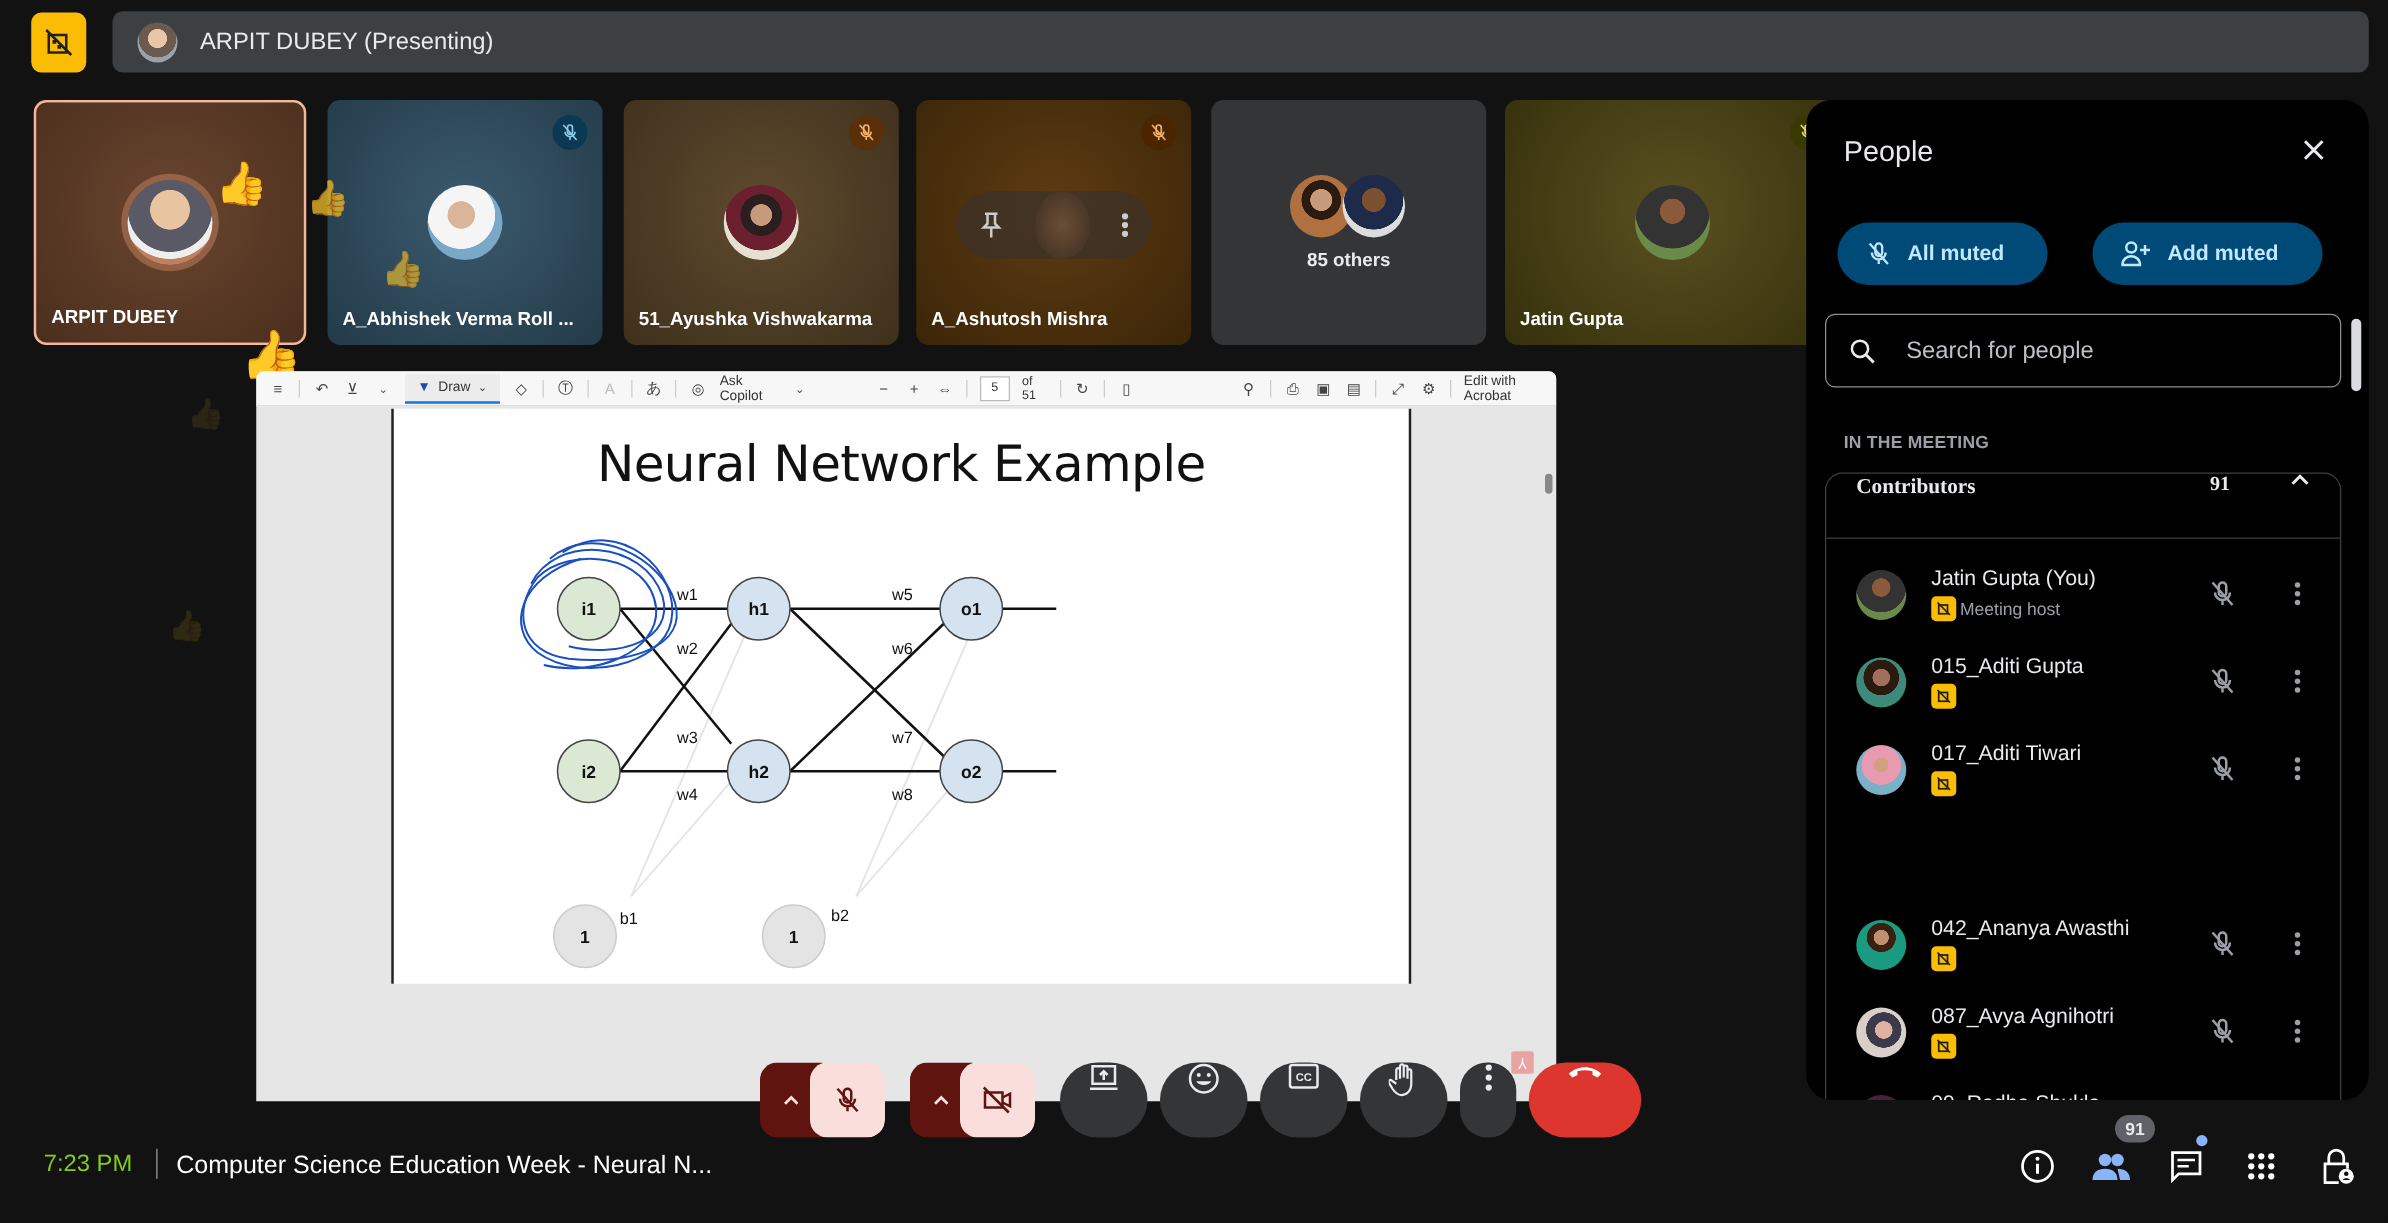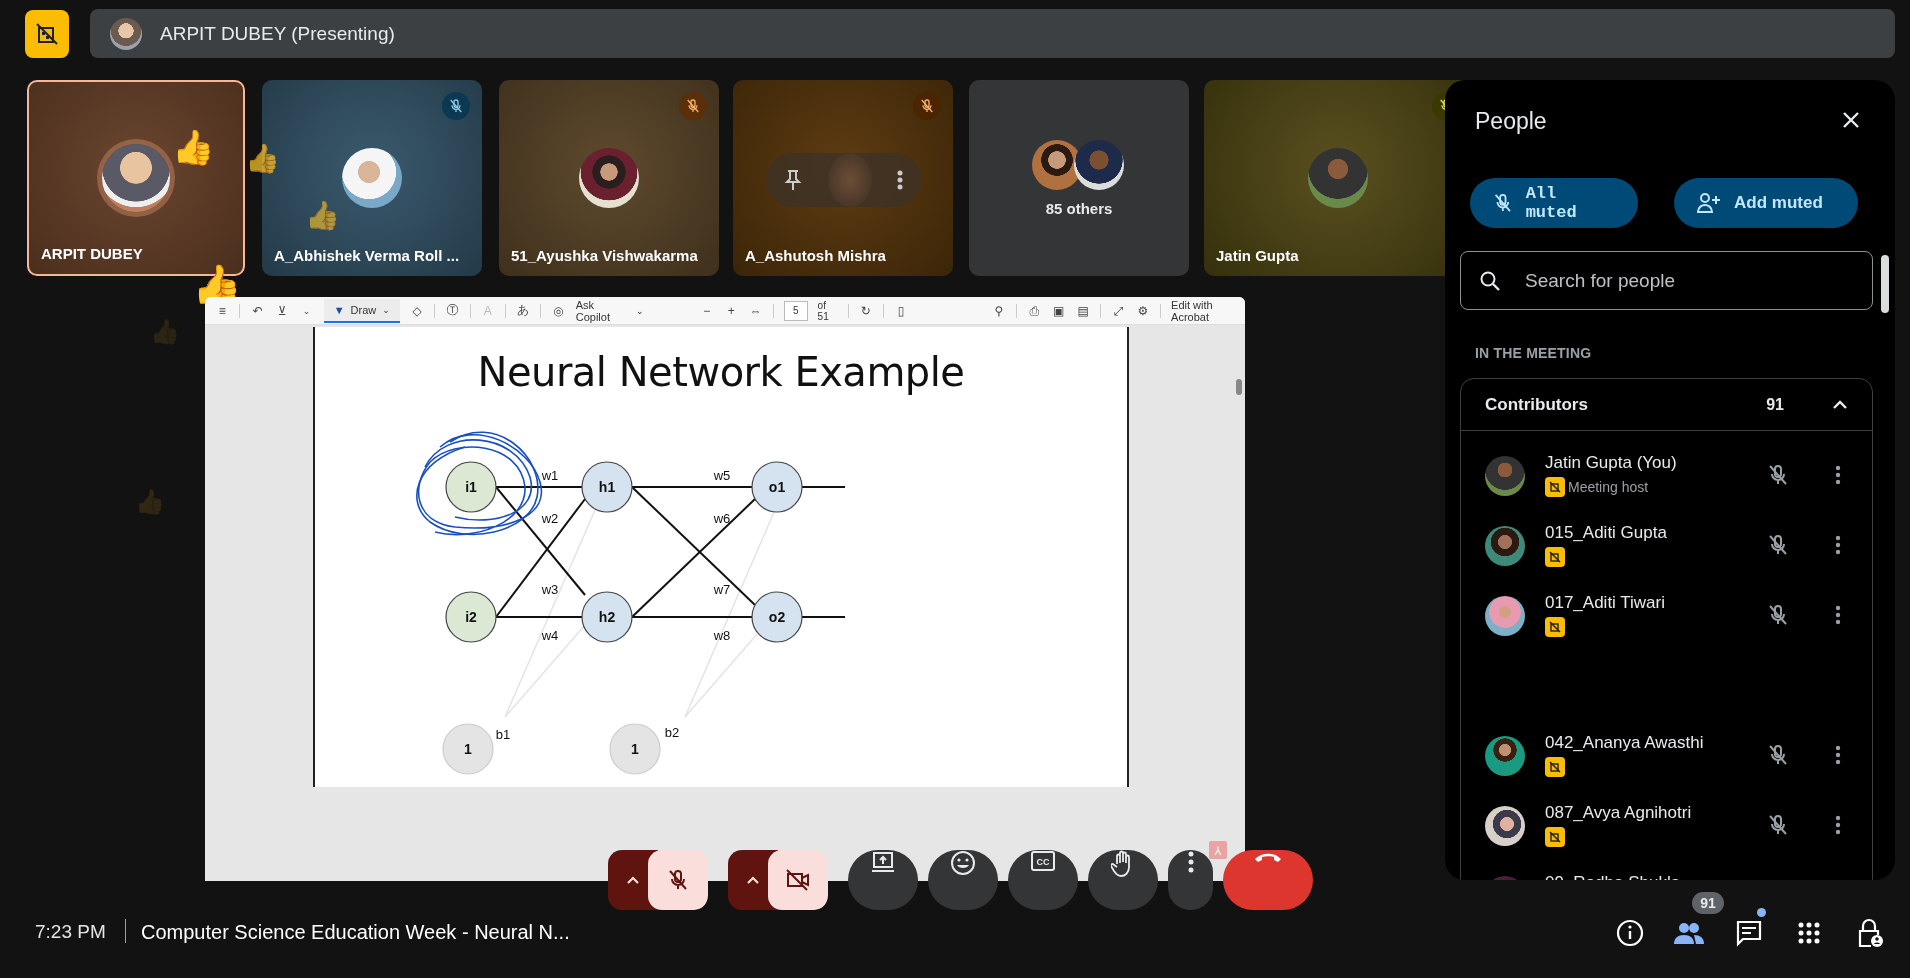--- a/index.html
+++ b/index.html
@@ -36,33 +36,33 @@
   .people { position: absolute; left: 1445px; top: 80px; width: 450px; height: 800px; background: #000000; border-radius: 20px; overflow: hidden; }
   .people-title { position: absolute; left: 30px; top: 28px; font-size: 23px; color: #e8eaed; }
   .close-btn { position: absolute; right: 28px; top: 24px; width: 32px; height: 32px; display: flex; align-items: center; justify-content: center; }
   .pill { position: absolute; top: 98px; height: 50px; border-radius: 25px; background: #004a77; display: flex; align-items: center; gap: 12px; padding: 0 22px; font-size: 17px; font-weight: bold; color: #c2e7ff; }
   .search { position: absolute; left: 15px; top: 171px; width: 413px; height: 59px; border: 1px solid #8e918f; border-radius: 8px; display: flex; align-items: center; padding-left: 18px; }
   .search input { background: transparent; border: none; outline: none; color: #e8eaed; font-size: 19px; margin-left: 24px; width: 320px; font-family: "Liberation Sans", sans-serif; }
   .search input::placeholder { color: #bdc1c6; }
   .panel-scroll { position: absolute; right: 6px; top: 175px; width: 8px; height: 58px; background: #dadce0; border-radius: 4px; }
   .section-label { position: absolute; left: 30px; top: 265px; font-size: 14px; font-weight: bold; color: #9aa0a6; letter-spacing: 0.2px; }
   .contrib { position: absolute; left: 15px; top: 298px; width: 413px; height: 520px; border: 1px solid #3c4043; border-radius: 14px; }
-  .contrib-head { height: 52px; border-bottom: 1px solid #3c4043; display: flex; align-items: center; padding: 0 24px; }
+  .contrib-head { height: 52px; border-bottom: 1px solid #3c4043; display: flex; padding: 0 24px; font-family: Liberation Serif, serif; }
   .contrib-head .label { font-size: 17px; font-weight: bold; color: #e8eaed; flex: 1; }
   .contrib-head .count { font-size: 16px; font-weight: bold; color: #e8eaed; margin-right: 48px; }
   .person { position: absolute; left: 0; width: 413px; height: 70px; display: flex; align-items: center; }
   .person .pav { position: absolute; left: 24px; width: 40px; height: 40px; border-radius: 50%; }
   .person .pname { position: absolute; left: 84px; top: 12px; font-size: 17px; color: #e8eaed; white-space: nowrap; }
   .person .pbadge { position: absolute; left: 84px; top: 36px; width: 20px; height: 20px; background: #fbbc04; border-radius: 4px; display: flex; align-items: center; justify-content: center; }
   .person .psub { position: absolute; left: 107px; top: 38px; font-size: 14px; color: #9aa0a6; }
   .person .pmic { position: absolute; left: 305px; top: 22px; }
   .person .pmore { position: absolute; left: 365px; top: 22px; }
 
   
-  .clock { position: absolute; left: 35px; top: 921px; font-size: 19px; color: #e5e5e5; }
+  .clock { position: absolute; left: 35px; top: 921px; font-size: 19px; color: #84cc16; }
   .divider { position: absolute; left: 125px; top: 919px; width: 1px; height: 24px; background: #9aa0a6; }
   .meeting-title { position: absolute; left: 141px; top: 921px; font-size: 20px; color: #fff; white-space: nowrap; }
   .ctrl { position: absolute; top: 850px; height: 60px; display: flex; align-items: flex-start; justify-content: center; }
   .split { border-radius: 14px; overflow: hidden; display: flex; }
   .split .caret { width: 50px; height: 60px; background: #601410; display: flex; align-items: center; justify-content: center; color: #f9dedc; }
   .split .main { width: 60px; height: 60px; background: #f9dedc; display: flex; align-items: center; justify-content: center; border-radius: 14px; margin-left: -10px; }
   .round { width: 70px; border-radius: 30px; background: #333537; }
   .narrow { width: 45px; border-radius: 22px; background: #333537; }
   .hangup { width: 90px; border-radius: 30px; background: #dc362e; }
   .right-ico { position: absolute; top: 915px; width: 36px; height: 36px; display: flex; align-items: center; justify-content: center; }
@@ -273,21 +273,21 @@
     <div class="acrobat-icon">⅄</div>
   </div>
 
   <div class="people">
     <div class="people-title">People</div>
     <div class="close-btn">
       <svg width="20" height="20" viewBox="0 0 20 20">
           <path d="M3 3L17 17M17 3L3 17" stroke="#e8eaed" stroke-width="2.4"></path>
         </svg>
     </div>
-    <div class="pill" style="left:25px;width:168px;font-family:Liberation Mono, monospace;">
+    <div class="pill" style="left:25px;width:168px;">
       <svg width="22" height="22" viewBox="0 0 24 24">
           <rect x="9" y="3" width="6" height="11" rx="3" fill="none" stroke="#c2e7ff" stroke-width="2"></rect>
           <path d="M6 11a6 6 0 0 0 12 0M12 17v4" fill="none" stroke="#c2e7ff" stroke-width="2"></path>
           <line x1="4" y1="3" x2="20" y2="21" stroke="#c2e7ff" stroke-width="2"></line>
         </svg>
       <span>All muted</span>
     </div>
     <div class="pill" style="left:229px;width:184px;">
       <svg width="26" height="22" viewBox="0 0 26 22">
           <circle cx="9" cy="6" r="4" fill="none" stroke="#c2e7ff" stroke-width="2"></circle>

